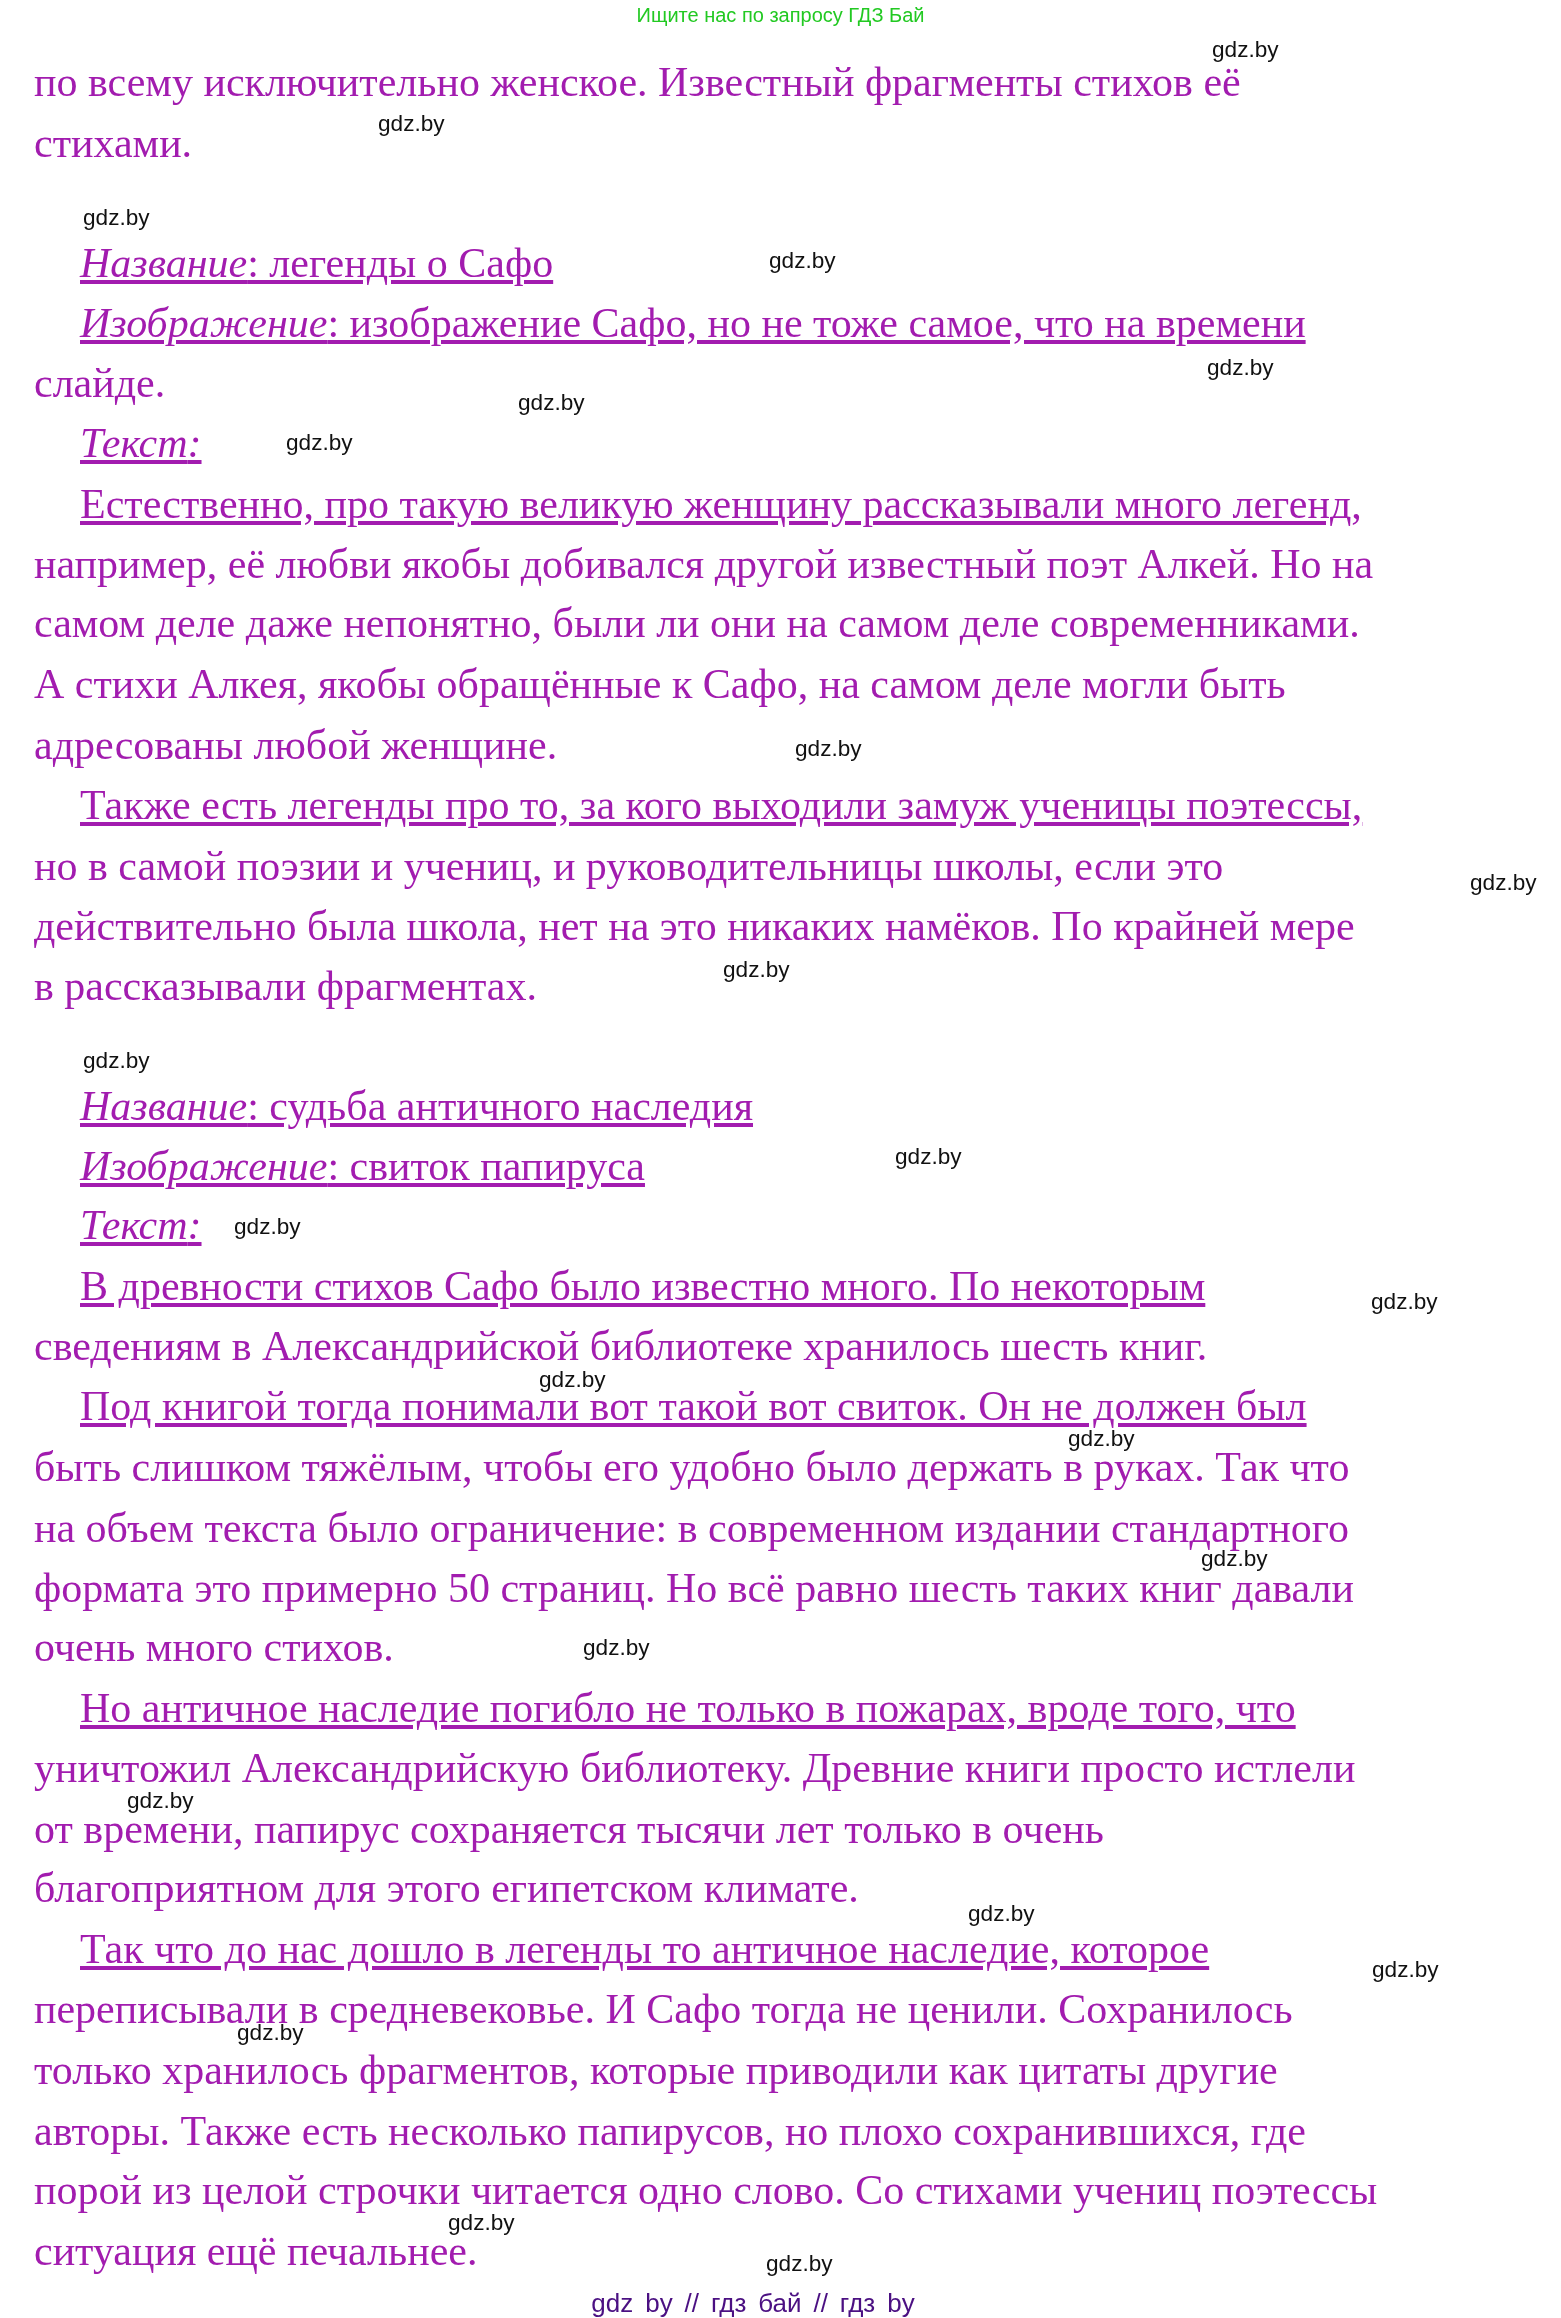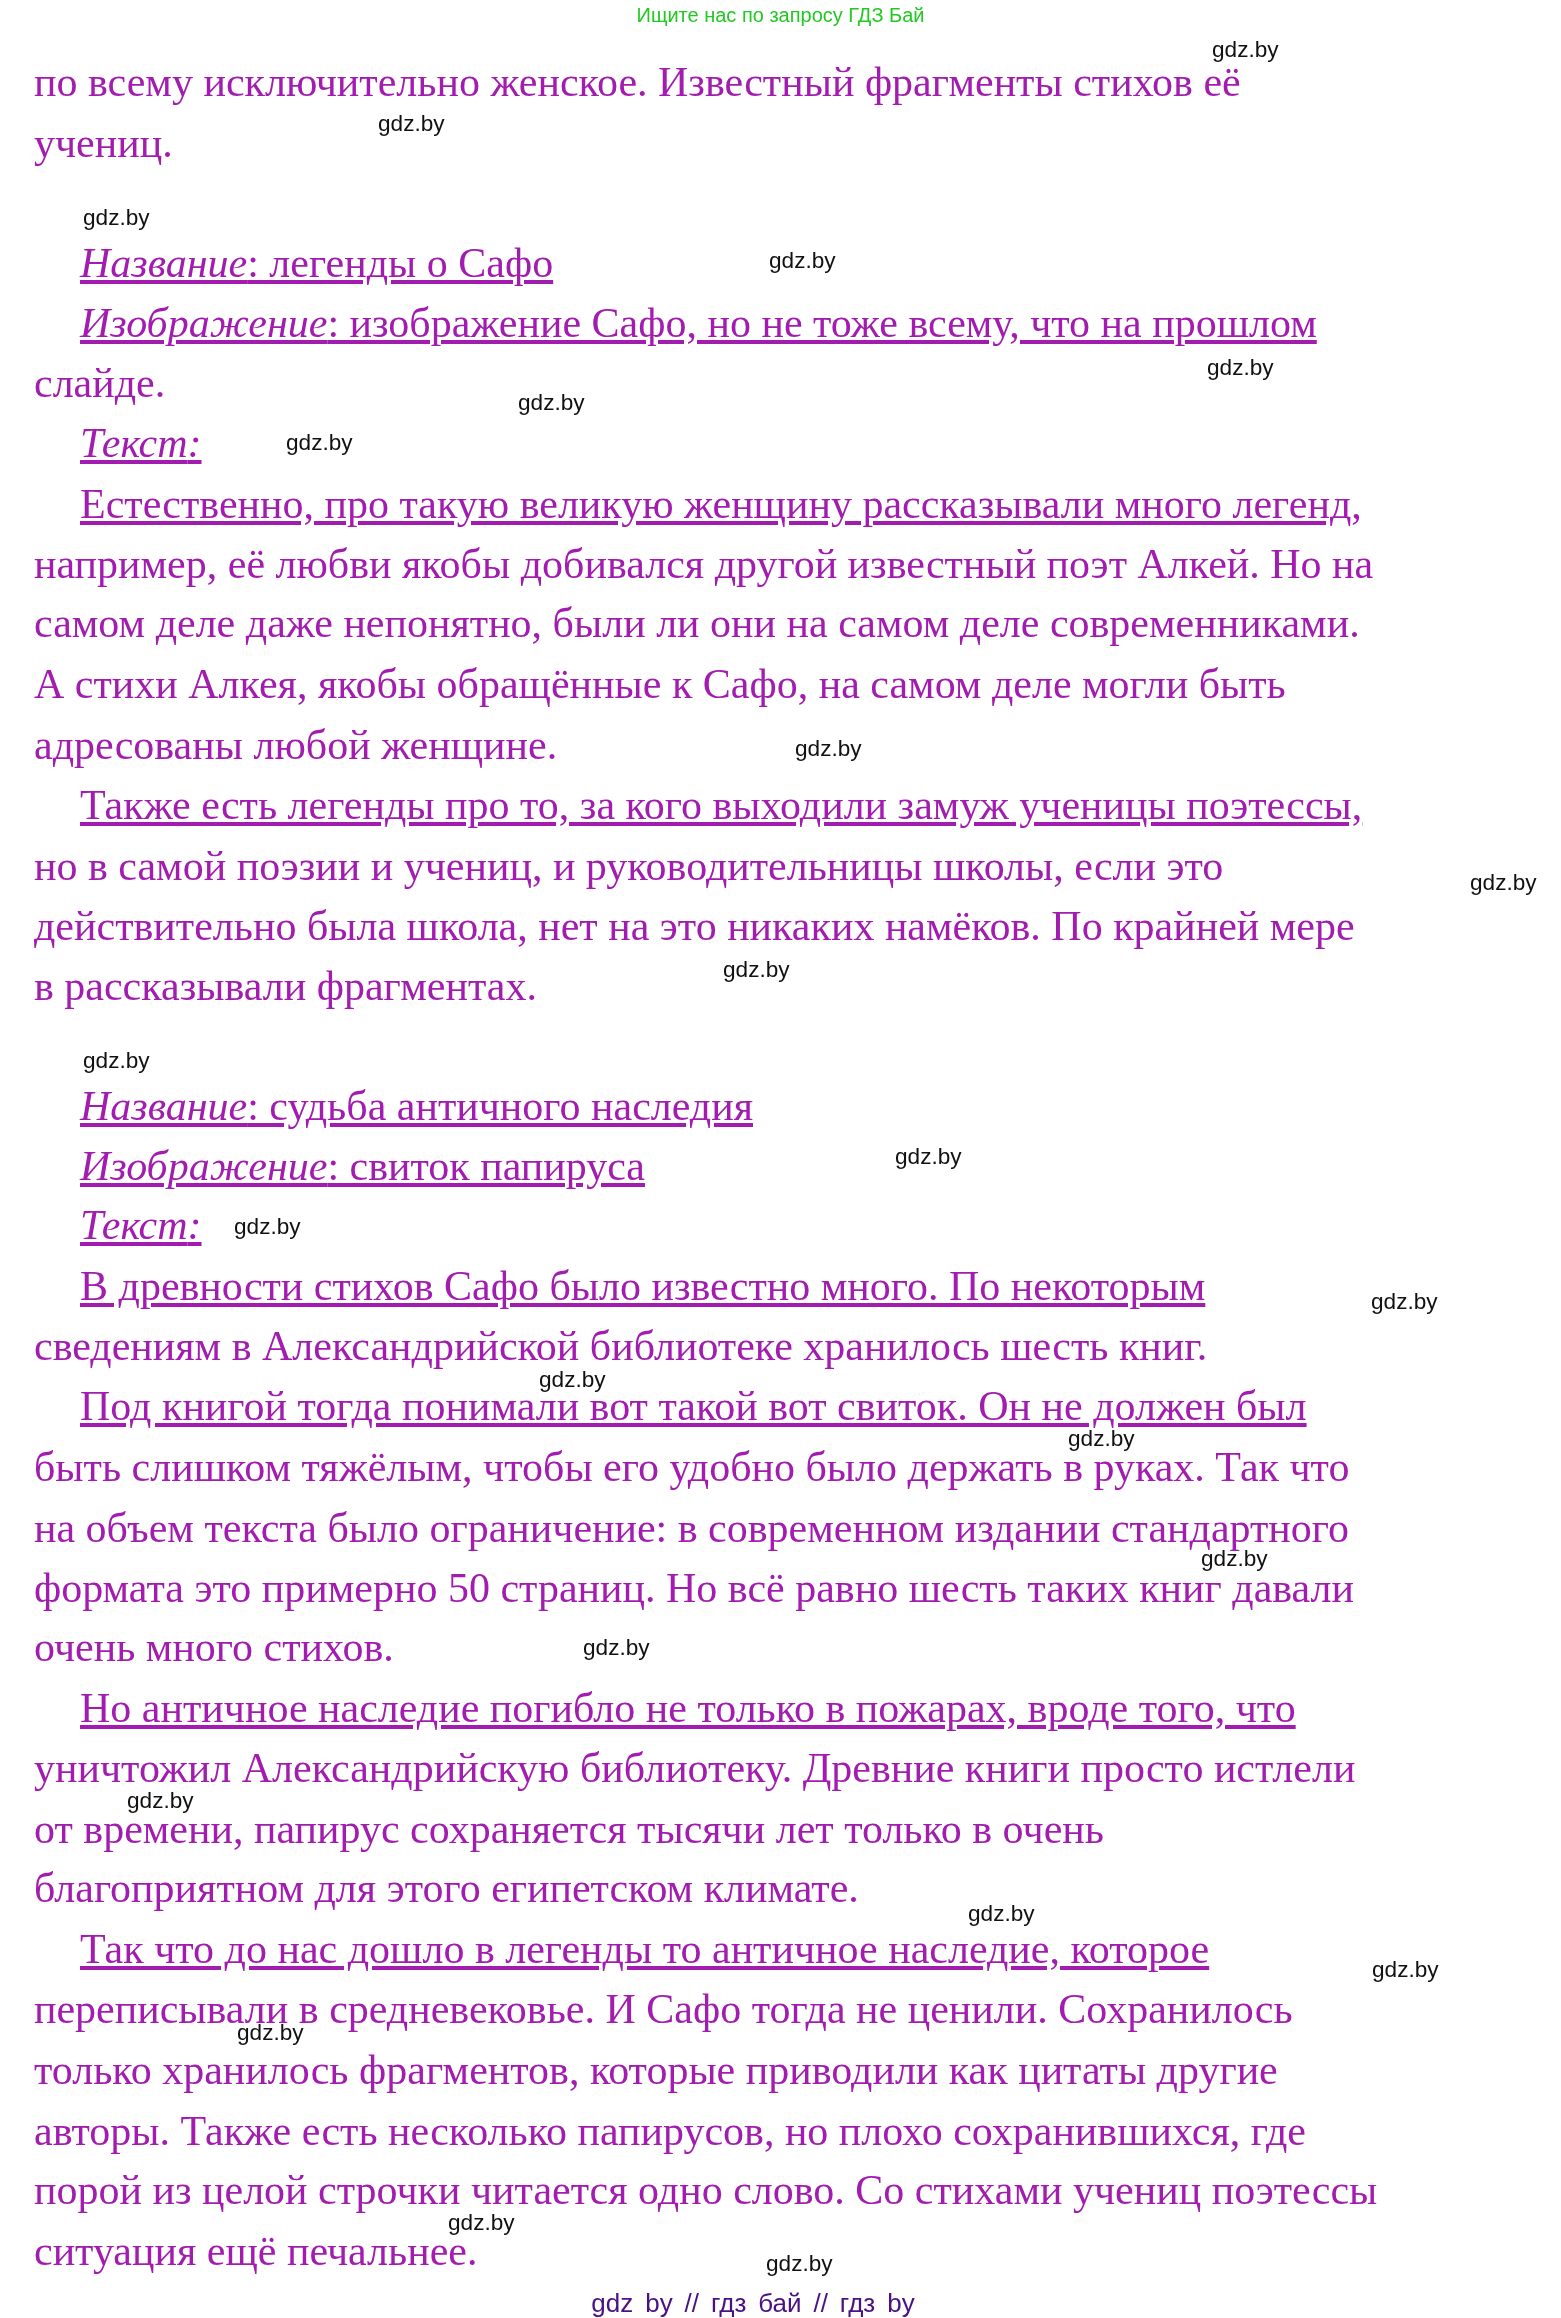--- a/index.html
+++ b/index.html
@@ -13,24 +13,24 @@
   .ln.ind { left: 80px; text-decoration: underline; }
   .ln i { font-style: italic; }
   .wm { position: absolute; font-family: "Liberation Sans", sans-serif; font-size: 22.6px; line-height: 25px; color: #111111; white-space: nowrap; }
 </style>
 </head>
 <body>
 
 <div class="hdr">Ищите нас по запросу ГДЗ Бай</div>
 
 <div class="ln" style="top:53px">по всему исключительно женское. Известный фрагменты стихов её</div>
-<div class="ln" style="top:114px">учениц.</div>
+<div class="ln" style="top:114px">стихами.</div>
 
 <div class="ln ind" style="top:234px"><i>Название</i><span>: легенды о Сафо</span></div>
-<div class="ln ind" style="top:294px"><i>Изображение</i><span>: изображение Сафо, но не тоже всему, что на прошлом</span></div>
+<div class="ln ind" style="top:294px"><i>Изображение</i><span>: изображение Сафо, но не тоже самое, что на времени</span></div>
 <div class="ln" style="top:354px">слайде.</div>
 <div class="ln ind" style="top:414px"><i>Текст</i><i>:</i></div>
 
 <div class="ln ind" style="top:475px">Естественно, про такую великую женщину рассказывали много легенд,</div>
 <div class="ln" style="top:535px">например, её любви якобы добивался другой известный поэт Алкей. Но на</div>
 <div class="ln" style="top:594px">самом деле даже непонятно, были ли они на самом деле современниками.</div>
 <div class="ln" style="top:655px">А стихи Алкея, якобы обращённые к Сафо, на самом деле могли быть</div>
 <div class="ln" style="top:716px">адресованы любой женщине.</div>
 
 <div class="ln ind" style="top:776px">Также есть легенды про то, за кого выходили замуж ученицы поэтессы,</div>

